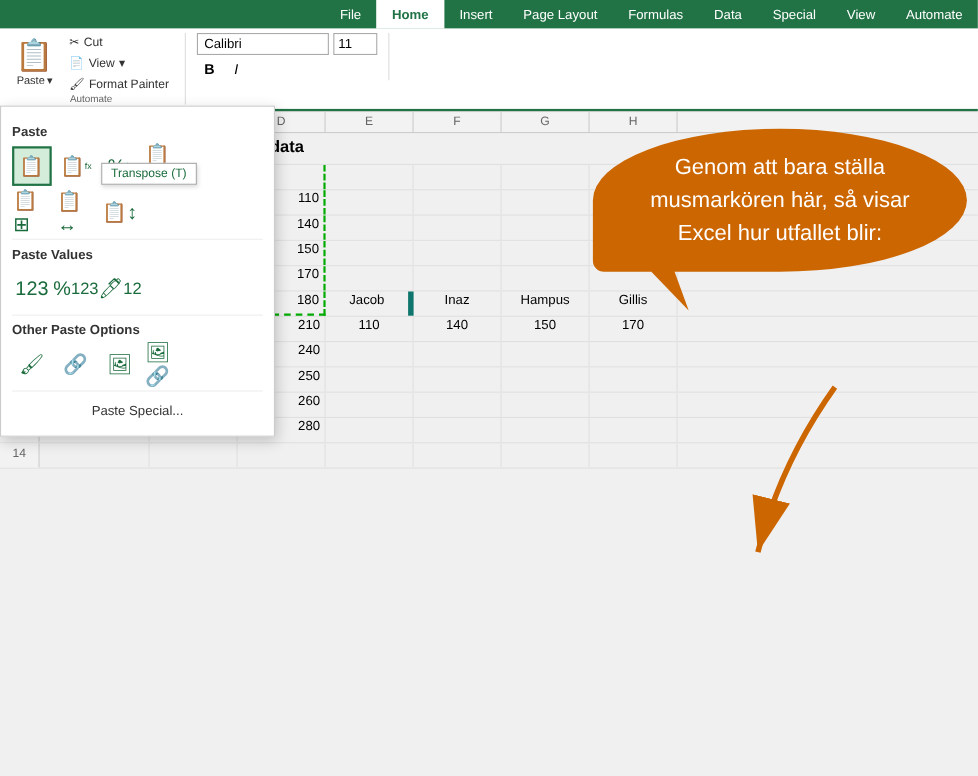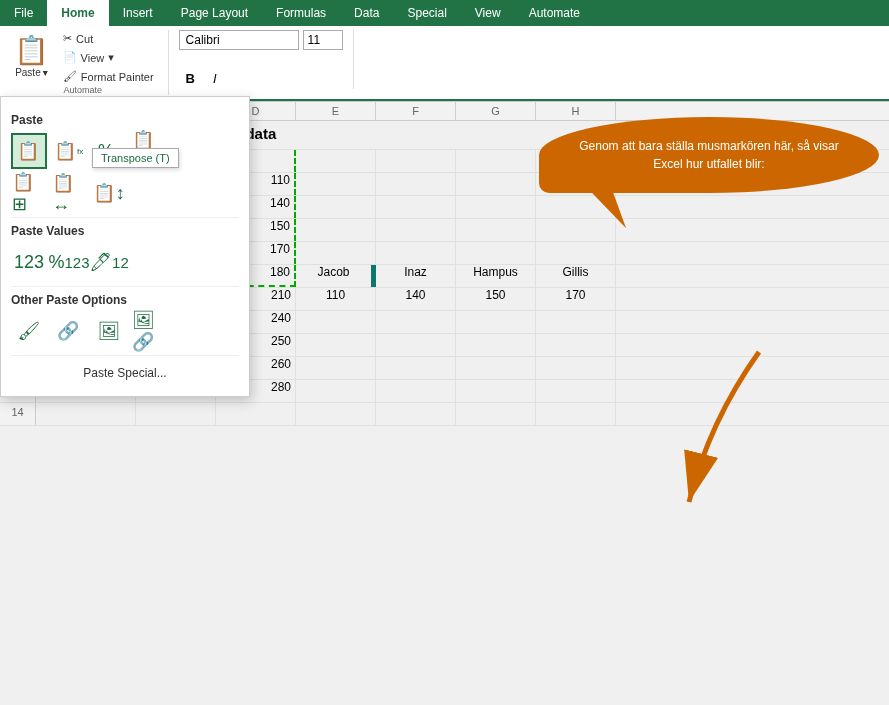--- a/index.html
+++ b/index.html
@@ -1,33 +1,33 @@
 <!DOCTYPE html>
 <html><head>
   <meta charset="utf-8">
   <style>
     * { box-sizing: border-box; margin: 0; padding: 0; }
     body { font-family: 'Segoe UI', Arial, sans-serif; font-size: 12px; background: #f0f0f0; width: 889px; height: 705px; overflow: hidden; }
 
     
     .ribbon { background: #fff; border-bottom: 1px solid #ccc; }
-    .ribbon-tabs { display: flex; background: #217346; }
+    .ribbon-tabs { display: flex; background: #217346; justify-content: flex-end; }
     .ribbon-tab { color: #fff; padding: 6px 14px; font-size: 12px; cursor: pointer; }
     .ribbon-tab.active { background: #fff; color: #217346; font-weight: bold; }
     .ribbon-content { background: #fff; padding: 4px 8px; display: flex; align-items: flex-start; gap: 0; border-bottom: 2px solid #217346; position: relative; }
 
     
     .clipboard-group { display: flex; flex-direction: column; align-items: center; border-right: 1px solid #ddd; padding-right: 10px; margin-right: 10px; }
     .paste-big-btn { display: flex; flex-direction: column; align-items: center; font-size: 10px; cursor: pointer; padding: 4px 6px; color: #333; }
     .paste-big-btn .icon-big { font-size: 28px; }
     .paste-small-btns { display: flex; flex-direction: column; gap: 2px; }
     .small-btn { display: flex; align-items: center; gap: 4px; font-size: 11px; cursor: pointer; padding: 2px 4px; color: #333; }
 
     
-    .font-group { display: flex; flex-direction: column; gap: 18px; border-right: 1px solid #ddd; padding-right: 10px; margin-right: 10px; }
+    .font-group { display: flex; flex-direction: column; gap: 2px; border-right: 1px solid #ddd; padding-right: 10px; margin-right: 10px; }
     .font-row { display: flex; align-items: center; gap: 4px; }
     .font-name-box { border: 1px solid #aaa; padding: 2px 6px; font-size: 12px; width: 120px; background: #fff; }
     .font-size-box { border: 1px solid #aaa; padding: 2px 4px; font-size: 12px; width: 40px; background: #fff; }
     .bold-btn { font-weight: bold; font-size: 13px; cursor: pointer; padding: 2px 6px; border: 1px solid transparent; }
     .italic-btn { font-style: italic; font-size: 13px; cursor: pointer; padding: 2px 6px; border: 1px solid transparent; }
 
     
     .paste-dropdown { position: absolute; top: 70px; left: 0; background: #fff; border: 1px solid #ccc; box-shadow: 2px 4px 12px rgba(0,0,0,0.2); z-index: 100; width: 250px; padding: 10px; }
     .paste-section-title { font-weight: bold; font-size: 12px; color: #333; margin-bottom: 6px; margin-top: 6px; }
     .paste-icons-row { display: flex; gap: 4px; margin-bottom: 6px; flex-wrap: wrap; }
@@ -36,21 +36,21 @@
     .transpose-tooltip { position: absolute; top: -28px; left: 0; background: #fff; border: 1px solid #aaa; padding: 3px 8px; font-size: 11px; white-space: nowrap; box-shadow: 1px 2px 4px rgba(0,0,0,0.15); z-index: 200; }
     .paste-special-btn { width: 100%; text-align: center; border: none; background: none; cursor: pointer; font-size: 12px; padding: 6px; color: #333; }
     .divider { border: none; border-top: 1px solid #eee; margin: 4px 0; }
 
     
     .spreadsheet { position: relative; }
     .sheet-row { display: flex; border-bottom: 1px solid #e0e0e0; }
     .row-num { width: 36px; min-width: 36px; background: #f2f2f2; border-right: 1px solid #ccc; text-align: center; font-size: 11px; color: #666; padding: 3px 0; }
 
     
-    .speech-bubble { position: absolute; top: 15px; right: 10px; background: #cc6600; color: #fff; border-radius: 50% 50% 50% 10px; padding: 20px 30px; width: 340px; font-size: 12px; text-align: center; line-height: 1.5; font-weight: 500; z-index: 50; }
+    .speech-bubble { position: absolute; top: 15px; right: 10px; background: #cc6600; color: #fff; border-radius: 50% 50% 50% 10px; padding: 20px 30px; width: 340px; font-size: 20px; text-align: center; line-height: 1.5; font-weight: 500; z-index: 50; }
     .speech-bubble::after { content: ''; position: absolute; bottom: -40px; left: 60px; width: 0; height: 0; border-left: 20px solid transparent; border-right: 0px solid transparent; border-top: 45px solid #cc6600; transform: rotate(-20deg); }
 
     .ribbon-group-label { font-size: 9px; text-align: center; color: #666; width: 100%; }
   </style>
 </head>
 <body>
 
 <div class="ribbon">
   <div class="ribbon-tabs">
     <div class="ribbon-tab">File</div>

